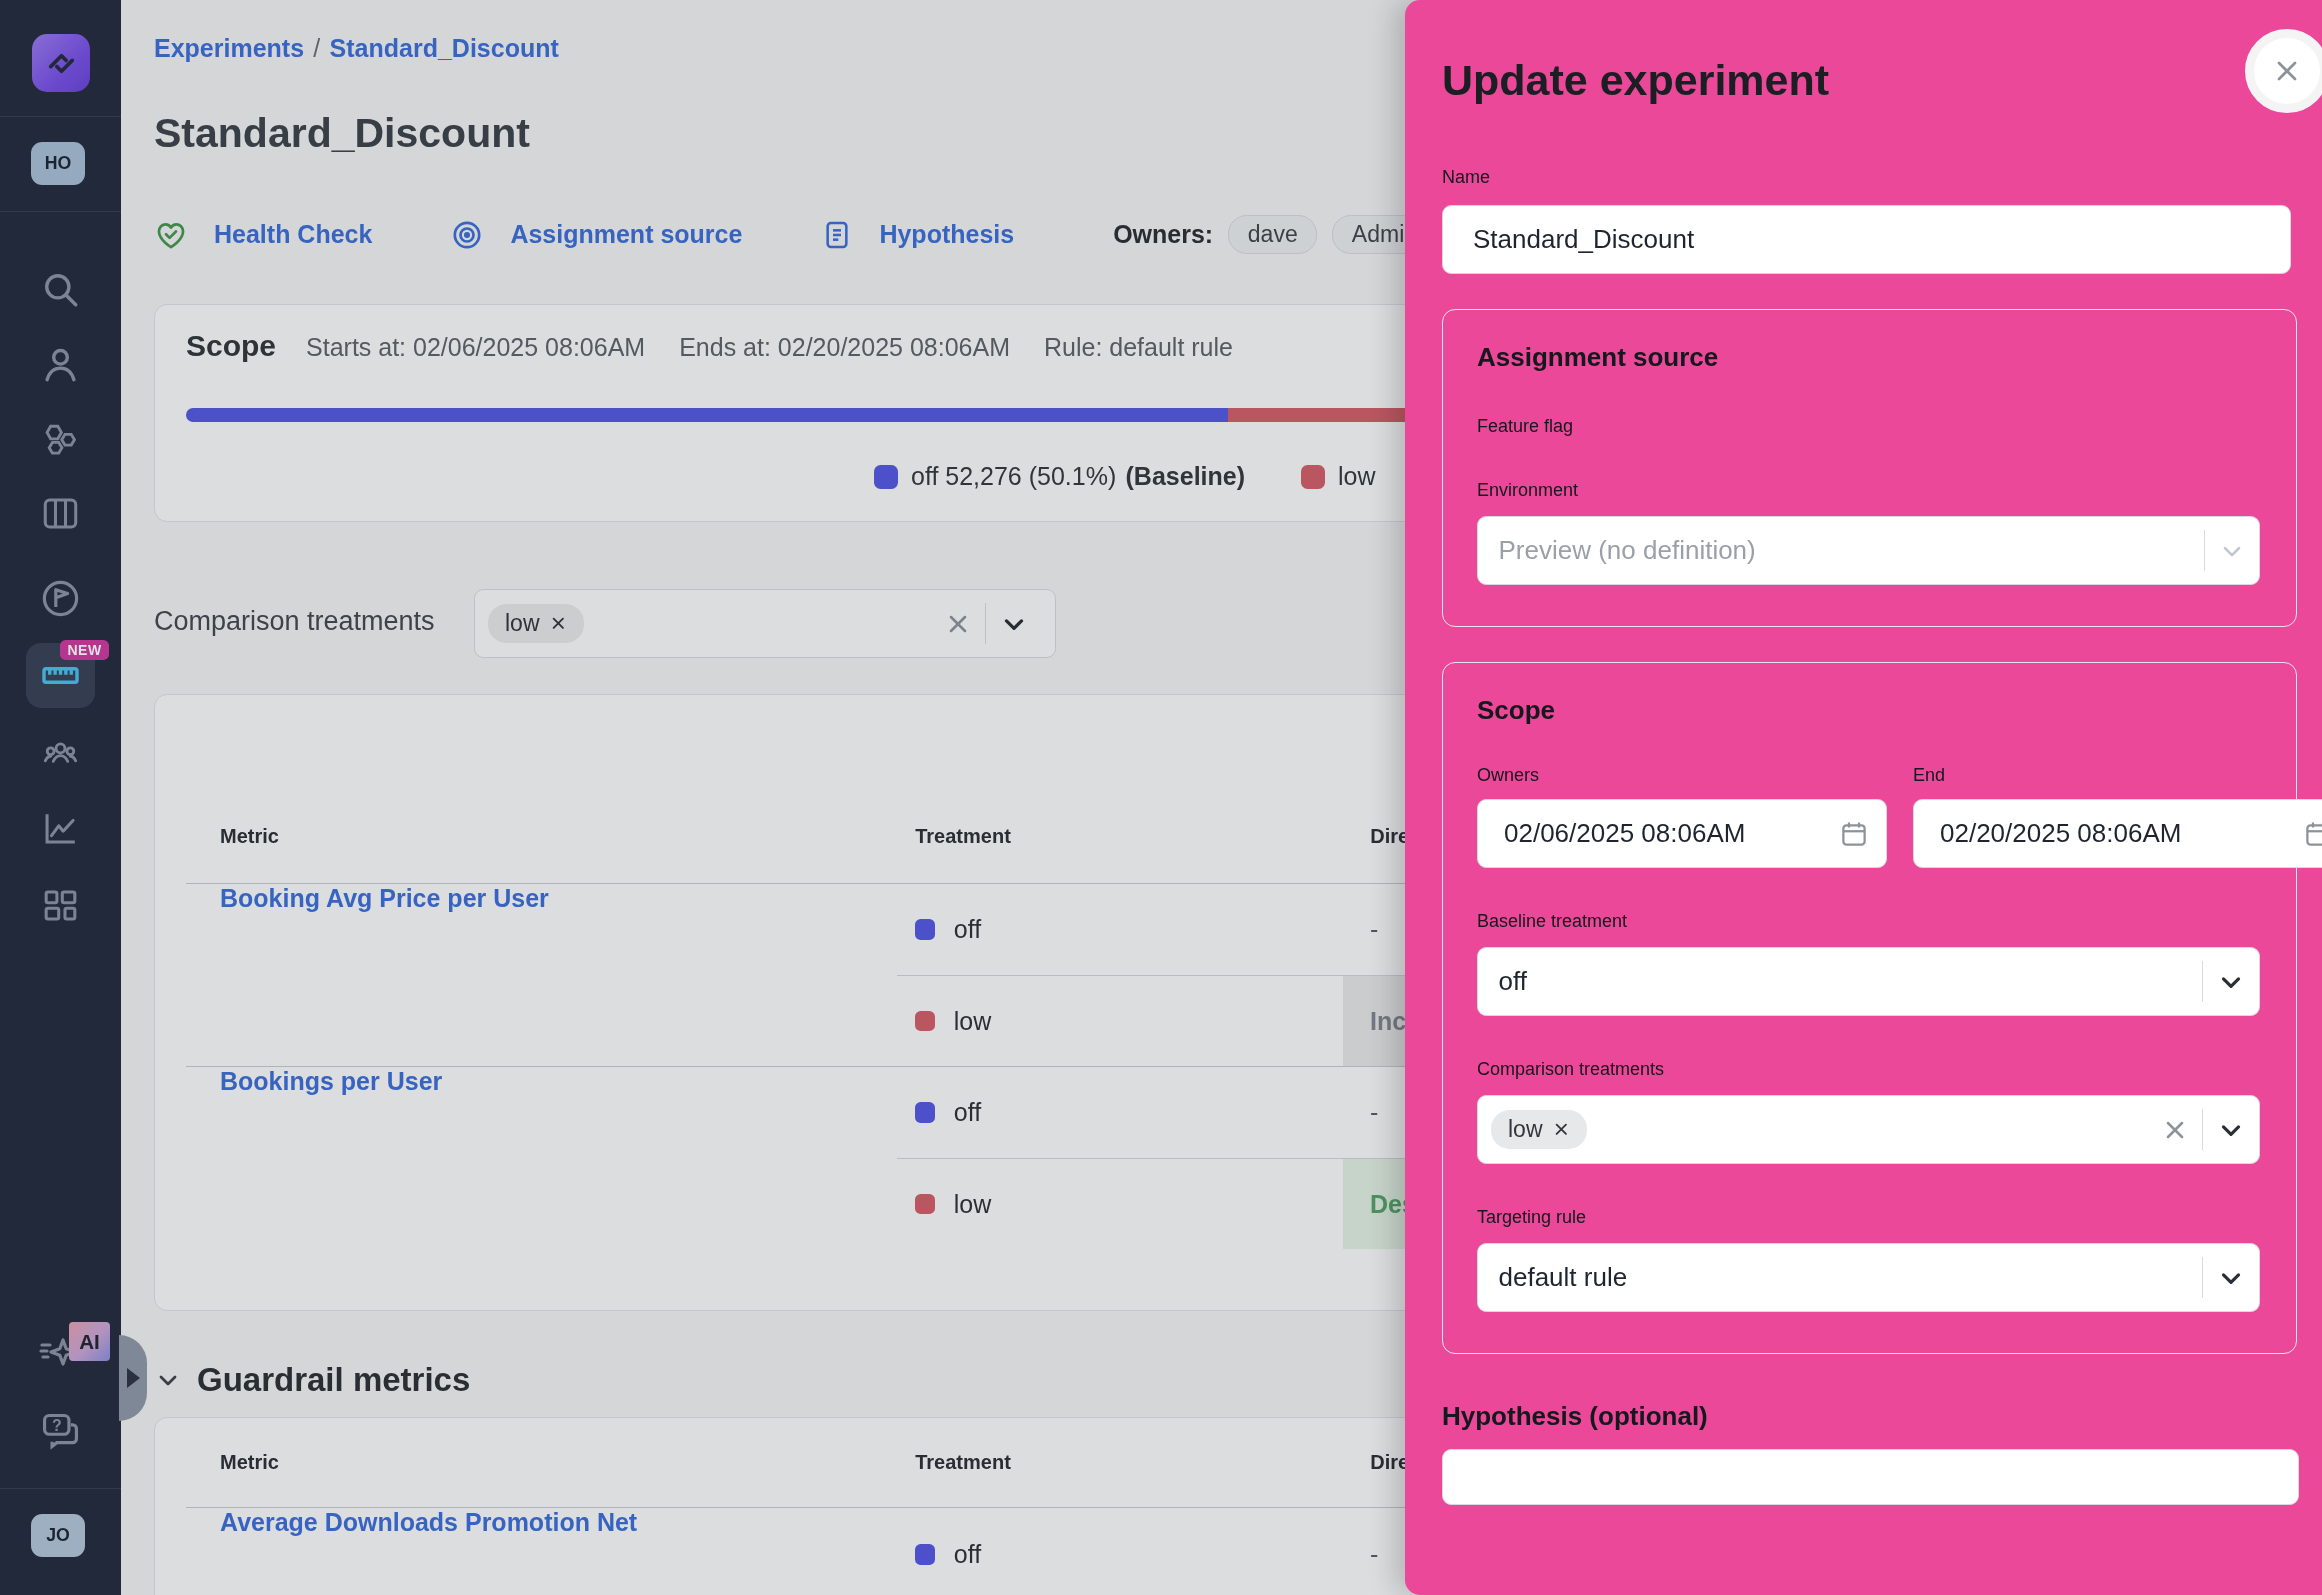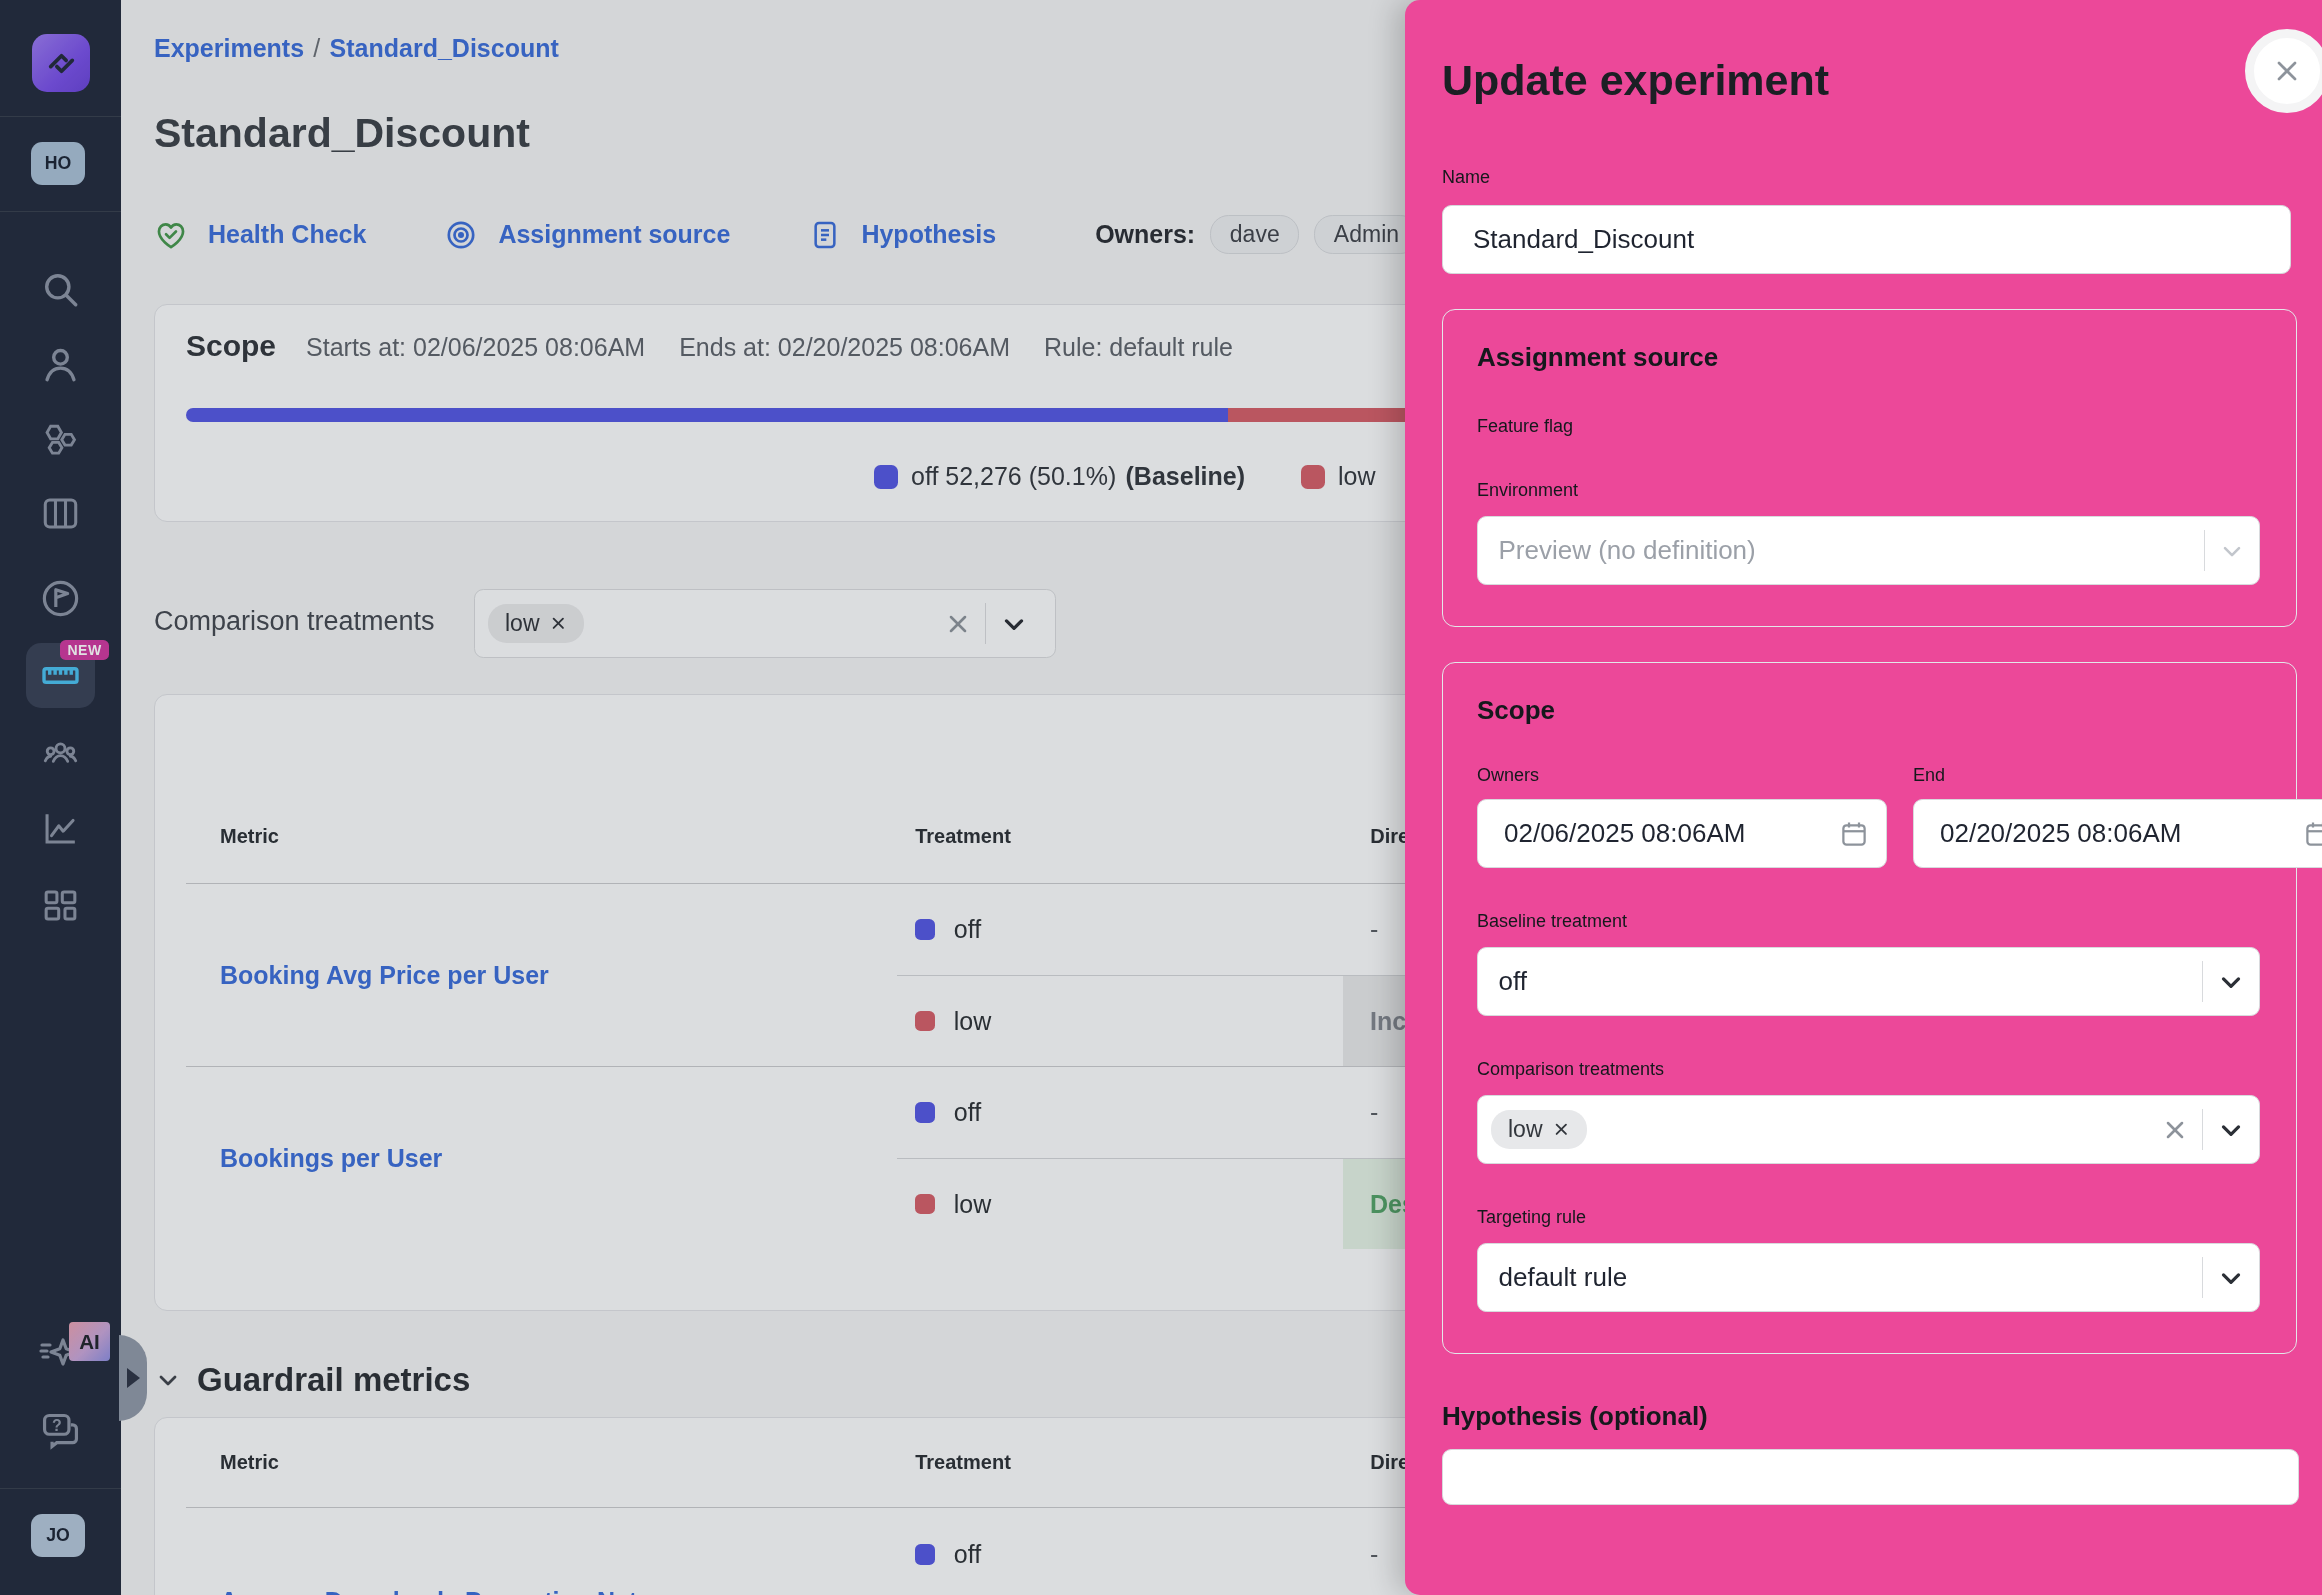--- a/index.html
+++ b/index.html
@@ -26,21 +26,21 @@
                    border-radius:0 43px 43px 0; z-index:11; display:flex; align-items:center; justify-content:center; }
   .expand-handle .tri { width:0; height:0; border-left:13px solid #2e3547; border-top:10.3px solid transparent; border-bottom:10.3px solid transparent; margin-left:1.9px; }
 
   
   .main { position:absolute; left:121px; top:0; right:0; height:1595px; }
   .breadcrumb { position:absolute; left:33px; top:34px; font-size:25px; font-weight:600; color:#3d6fd9; }
   .breadcrumb .sep { color:#6b7077; font-weight:400; padding:0 9.3px; }
   .page-title { position:absolute; left:33px; top:110px; font-size:41px; font-weight:bold; color:#3f444b; }
 
   .meta-row { position:absolute; left:33px; top:213px; height:43px; display:flex; align-items:center; }
-  .meta-link { display:flex; align-items:center; gap:20px; font-size:25px; font-weight:600; color:#3d6fd9; }
+  .meta-link { display:flex; align-items:center; gap:26px; font-size:25px; font-weight:600; color:#3d6fd9; }
   .owners { display:flex; align-items:center; gap:15px; }
   .owners-label { font-size:25px; font-weight:bold; color:#2c3036; }
   .pill { background:#ebedef; border:0.9px solid #d6d9dd; border-radius:18.6px; padding:4.7px 18.6px; font-size:23px; color:#42464d; white-space:nowrap; }
 
   .scope-card { position:absolute; left:33px; top:304px; width:1529px; height:218px; background:#fafbfc;
                 border:0.9px solid #dfe1e5; border-radius:13px; }
   .scope-head { position:absolute; left:31px; top:24px; display:flex; align-items:baseline; }
   .scope-title { font-size:30px; font-weight:bold; color:#33383e; margin-right:30px; }
   .scope-meta { font-size:25px; color:#5f646c; margin-right:34px; }
   .scope-bar { position:absolute; left:31px; top:103px; right:0; height:14px; border-radius:7.5px 0 0 7.5px; overflow:hidden; display:flex; }
@@ -72,21 +72,21 @@
   .sec-link { font-size:26px; font-weight:600; color:#3d6fd9; margin-left:52px; }
   .kh { top:733px; } .gh { top:1361px; }
 
   .mtable { position:absolute; left:31px; top:0; width:1467px; }
   .thead { display:flex; height:94px; align-items:center; border-bottom:0.9px solid #c9cbce; font-size:20px; font-weight:bold; color:#2d3238; }
   .c-metric { width:712px; padding-left:34px; }
   .c-treat  { width:446px; padding-left:17.7px; }
   .c-dir    { width:310px; padding-left:27px; }
   .mgroup { display:flex; }
   .mgroup + .mgroup { border-top:0.9px solid #c9cbce; }
-  .mcell { width:712px; display:flex; align-items:center; padding-left:34px; }
+  .mcell { width:712px; display:flex; padding-left:34px; }
   .mlink { font-size:25px; font-weight:600; color:#3d6fd9; }
   .subrows { flex:1; display:flex; flex-direction:column; }
   .subrow { height:91px; display:flex; align-items:stretch; }
   .subrow + .subrow { border-top:0.9px solid #d3d5d8; }
   .t-cell { width:446px; display:flex; align-items:center; gap:18.6px; padding-left:17.7px; font-size:25px; color:#2e3338; }
   .t-cell .swatch { width:20.5px; height:20.5px; border-radius:5.6px; }
   .d-cell { width:310px; display:flex; align-items:center; padding-left:27px; font-size:25px; color:#5a5f66; }
   .d-cell.inconclusive { background:#e6e7e9; color:#82878f; font-weight:bold; }
   .d-cell.desired { background:#e3f0e4; color:#55a56a; font-weight:bold; }
 

